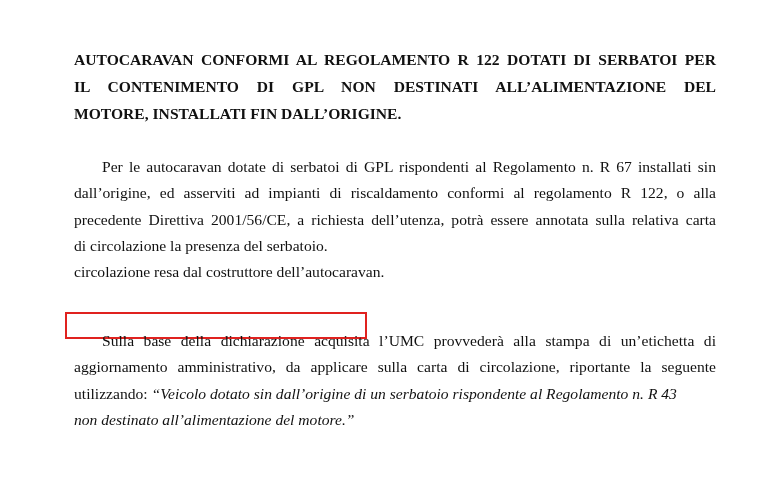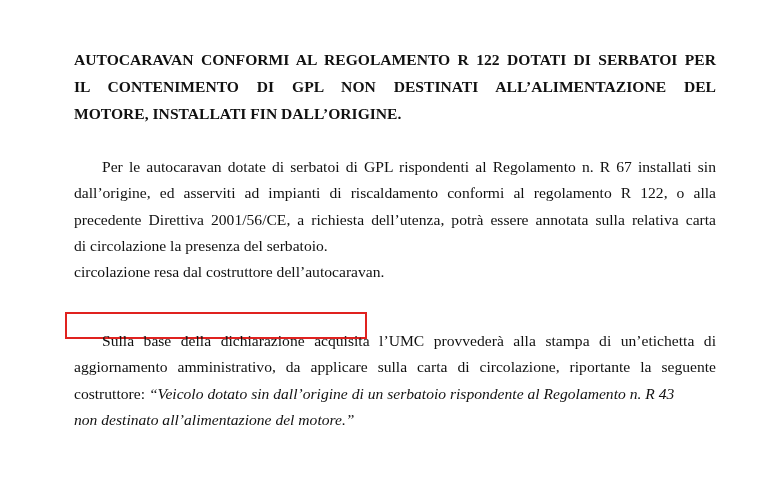--- a/index.html
+++ b/index.html
@@ -35,17 +35,17 @@
 
   <div class="body" style="top:259px;">
     <span class="line">circolazione resa dal costruttore dell’autocaravan.</span>
   </div>
 
   <div class="highlight-box"></div>
 
   <div class="body" style="top:328px;">
     <span class="line justify indent">Sulla base della dichiarazione acquisita l’UMC provvederà alla stampa di un’etichetta di</span>
     <span class="line justify">aggiornamento amministrativo, da applicare sulla carta di circolazione, riportante la seguente</span>
-    <span class="line"><span>costruttore: </span><span class="italic">“Veicolo dotato sin dall’origine di un serbatoio rispondente al Regolamento n. R 43</span></span>
+    <span class="line"><span>utilizzando: </span><span class="italic">“Veicolo dotato sin dall’origine di un serbatoio rispondente al Regolamento n. R 43</span></span>
     <span class="line italic">non destinato all’alimentazione del motore.”</span>
   </div>
 
 </div>
 
 </body></html>

